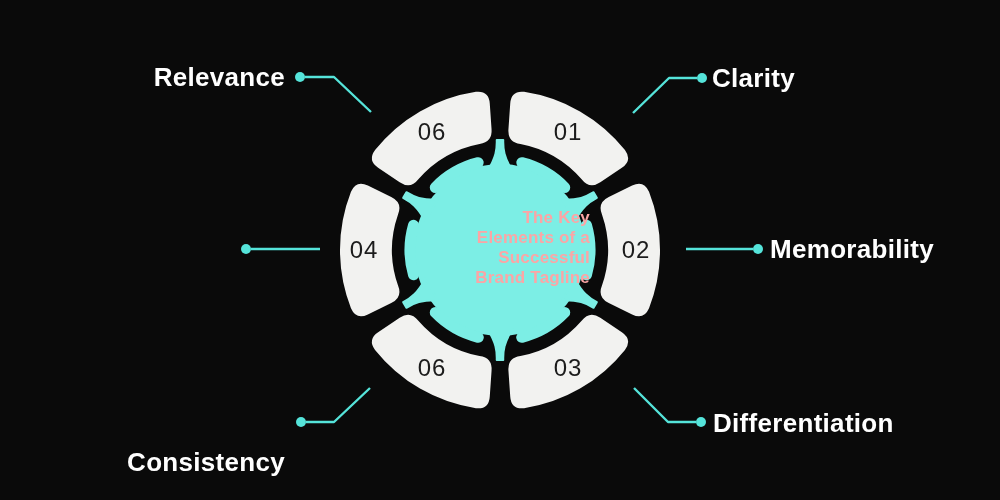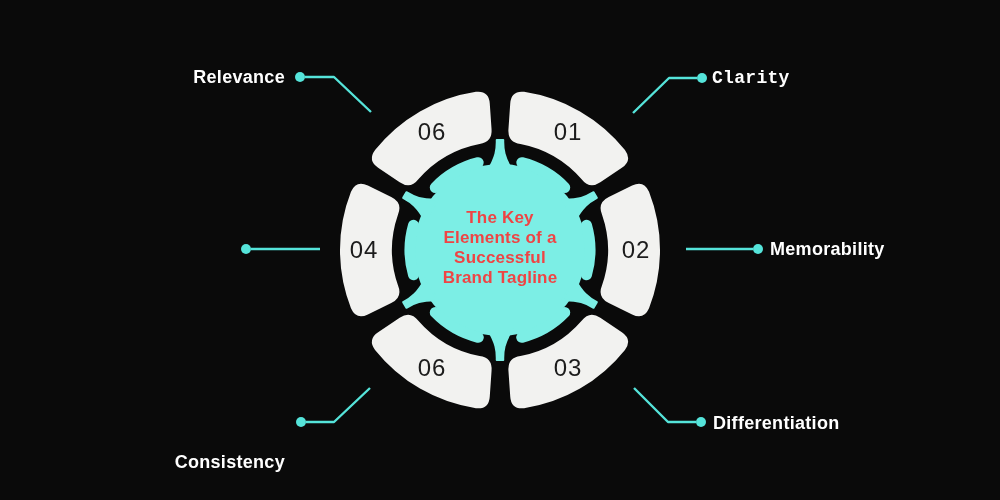--- a/index.html
+++ b/index.html
@@ -25,46 +25,46 @@
     transform: translate(-50%, -50%);
     font-weight: 400;
     font-size: 24px;
     letter-spacing: 1px;
     color: #1c1c1c;
   }
   .label {
     position: absolute;
     transform: translateY(-50%);
     font-weight: 700;
-    font-size: 18px;
+    font-size: 26px;
     letter-spacing: 0.3px;
     color: #ffffff;
     white-space: pre-line;
     line-height: 32px;
   }
   .label.align-right { text-align: right; }
   .lbl-relevance       { right: 715px; top: 77px;  }
-  .lbl-clarity         { left: 712px;  top: 78px; font-family: Liberation Mono, monospace;  }
+  .lbl-clarity         { left: 712px;  top: 78px;  }
   .lbl-emotional       { right: 772px; top: 249px; }
   .lbl-memorability    { left: 770px;  top: 249px; }
   .lbl-consistency     { right: 715px; top: 422px; margin-top: 40px; }
   .lbl-differentiation { left: 713px;  top: 423px; }
   .center-title {
     position: absolute;
     left: 500px;
     top: 248px;
     transform: translate(-50%, -50%);
     width: 180px;
-    text-align: center;
+    text-align: right;
     white-space: pre-line;
     font-weight: 700;
     font-size: 17px;
     line-height: 20px;
     letter-spacing: 0.2px;
-    color: #ef4444;
+    color: #fca5a5;
   }
 </style>
 </head>
 <body>
 
 <div class="stage">
 
   <svg id="diagram-svg" width="1000" height="500" viewBox="0 0 1000 500">
       <path d="M 524.08 91.82 A 160 160 0 0 1 624.95 150.06 Q 632.65 160.53 621.87 167.80 L 600.31 182.34 Q 589.54 189.61 581.64 179.29 A 108 108 0 0 0 520.42 143.95 Q 507.53 142.26 508.44 129.29 L 510.25 103.36 Q 511.16 90.39 524.08 91.82 Z" fill="#f2f2f0"></path>
       <path d="M 649.03 191.76 A 160 160 0 0 1 649.03 308.24 Q 643.81 320.14 632.12 314.44 L 608.75 303.04 Q 597.07 297.34 602.05 285.35 A 108 108 0 0 0 602.05 214.65 Q 597.07 202.66 608.75 196.96 L 632.12 185.56 Q 643.81 179.86 649.03 191.76 Z" fill="#f2f2f0"></path>

